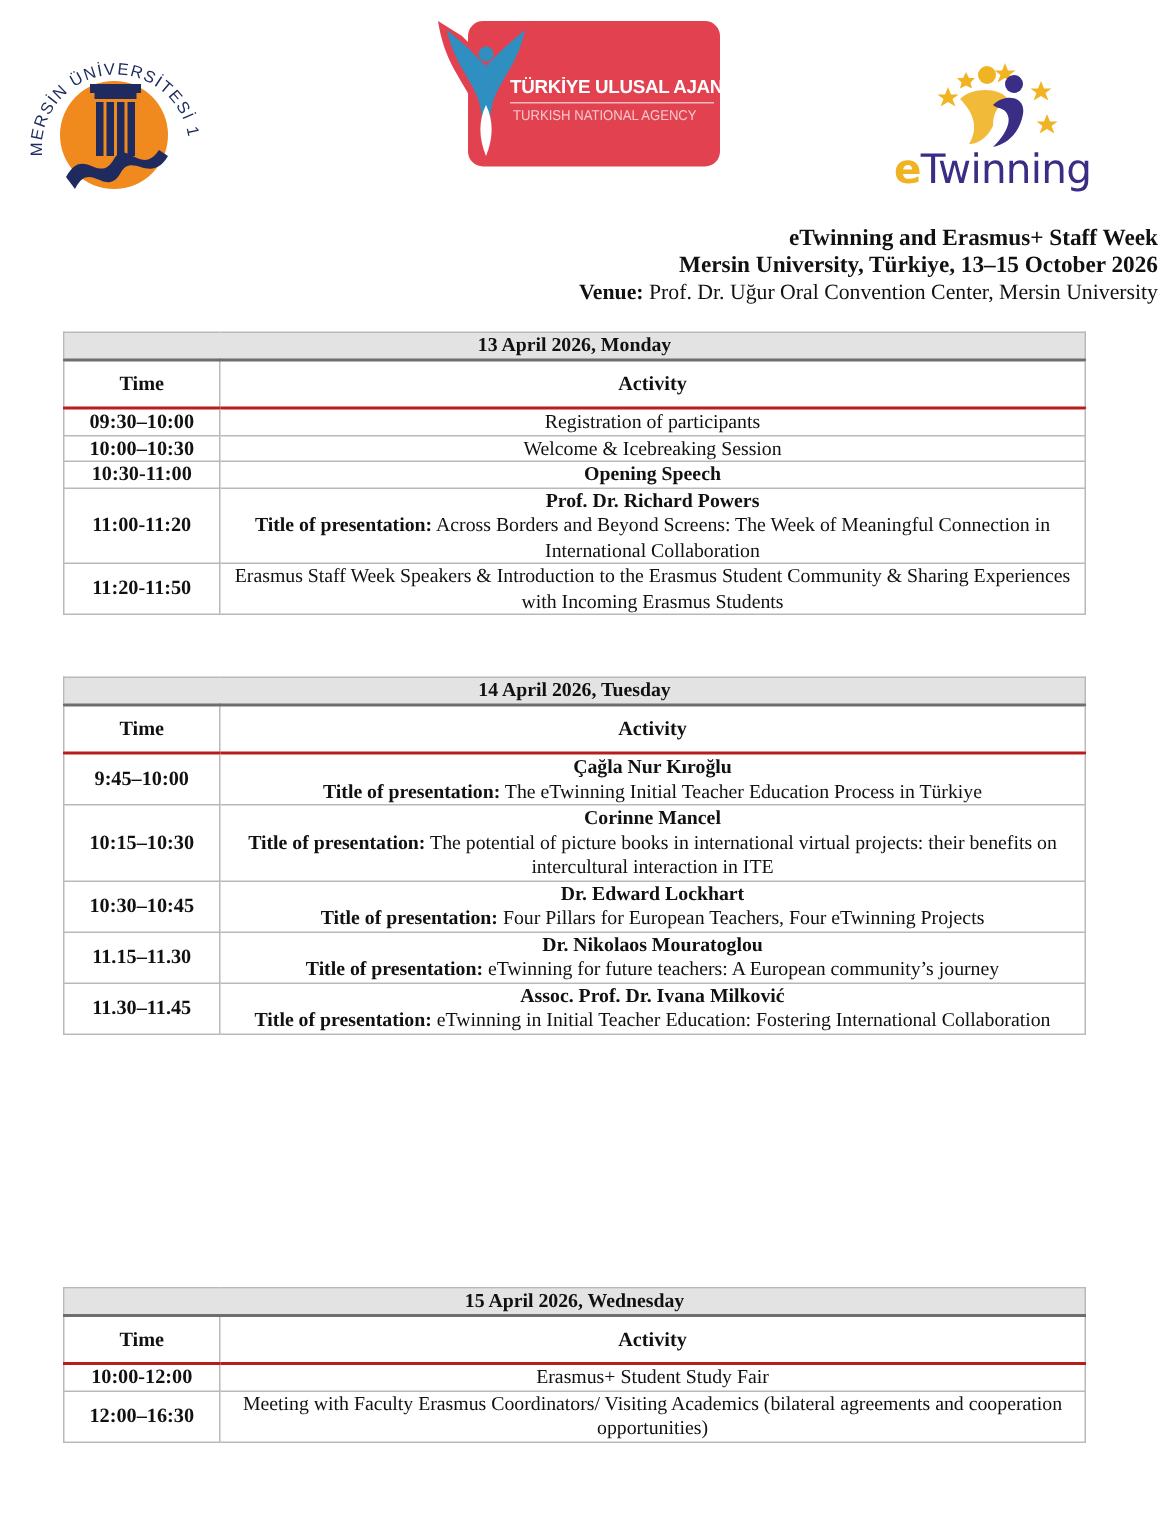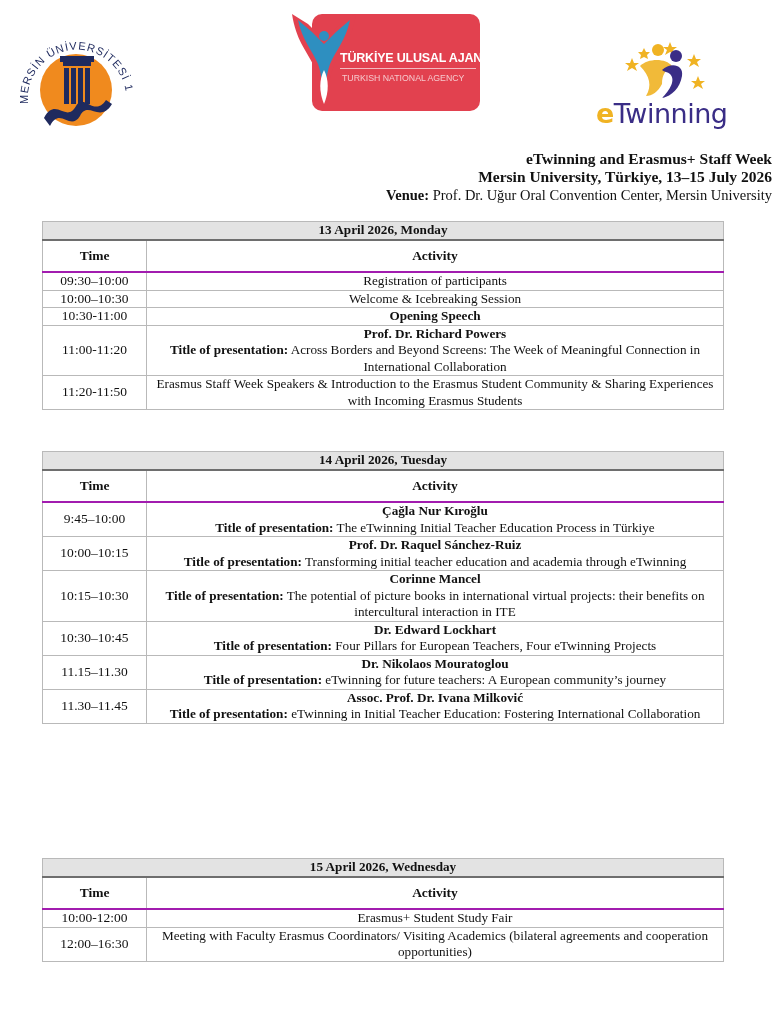--- a/index.html
+++ b/index.html
@@ -36,22 +36,22 @@
   .header .title { font-weight: bold; font-size: 15.5px; line-height: 18px; }
   .header .venue { font-size: 14.5px; line-height: 18px; }
   .header .venue b { font-weight: bold; }
 
   table.sched {
     position: absolute; left: 42px; width: 682px;
     border-collapse: collapse; font-size: 13.2px; line-height: 16.5px;
   }
   table.sched td, table.sched th { border: 1px solid #b9b9b9; padding: 0 4px; text-align: center; vertical-align: middle; }
   table.sched .day-row th { background: #e3e3e3; font-weight: bold; height: 17px; border-bottom: 2px solid #6e6e6e; }
-  table.sched .head-row th { font-weight: bold; height: 30px; font-size: 13.5px; border-bottom: 2px solid #a21caf; }
-  table.sched td.time { width: 95px; font-weight: normal; white-space: nowrap; font-size: 13.5px; }
+  table.sched .head-row th { font-weight: bold; height: 30px; font-size: 13.5px; border-bottom: 2px solid #b91c1c; }
+  table.sched td.time { width: 95px; font-weight: bold; white-space: nowrap; font-size: 13.5px; }
   table.sched td.act { padding: 0 8px; }
   .speaker { font-weight: bold; display: block; }
   .tlabel { font-weight: bold; }
   .strong { font-weight: bold; }
   #t1 { top: 221px; }
   #t2 { top: 451px; }
   #t3 { top: 858px; }
 </style>
 </head>
 <body>
@@ -98,21 +98,21 @@
     <circle cx="36" cy="10" r="6" fill="#f0b323"></circle>
     <path d="M18,26 C26,18 44,18 50,26 C44,30 40,34 40,44 C36,52 30,56 24,56 C30,46 28,36 18,26 Z" fill="#f0b323" opacity="0.9"></path>
     <circle cx="54" cy="16" r="6" fill="#3a2d86"></circle>
     <path d="M40,30 C48,22 62,24 60,36 C58,48 50,56 40,58 C48,50 54,40 48,34 C46,32 42,32 40,30 Z" fill="#3a2d86"></path>
   </svg>
   <div class="et-word"><span class="e">e</span><span>Twinning</span></div>
 </div>
 
 <div class="header">
   <div class="title">eTwinning and Erasmus+ Staff Week</div>
-  <div class="title">Mersin University, Türkiye, 13–15 July 2026</div>
+  <div class="title">Mersin University, Türkiye, 13–15 October 2026</div>
   <div class="venue"><b>Venue:</b><span> Prof. Dr. Uğur Oral Convention Center, Mersin University</span></div>
 </div>
 
 <table class="sched" id="t1">
     <tbody>
       <tr class="day-row">
         <th colspan="2">13 April 2026, Monday</th>
       </tr>
       <tr class="head-row">
         <th>Time</th>
@@ -147,24 +147,20 @@
       </tr>
       <tr class="head-row">
         <th>Time</th>
         <th>Activity</th>
       </tr>
       <tr>
         <td class="time">9:45–10:00</td>
         <td class="act"><span class="speaker">Çağla Nur Kıroğlu</span><span class="tlabel">Title of presentation:</span><span> The eTwinning Initial Teacher Education Process in Türkiye</span></td>
       </tr>
       <tr>
-        <td class="time">10:00–10:15</td>
-        <td class="act"><span class="speaker">Prof. Dr. Raquel Sánchez-Ruiz</span><span class="tlabel">Title of presentation:</span><span> Transforming initial teacher education and academia through eTwinning</span></td>
-      </tr>
-      <tr>
         <td class="time">10:15–10:30</td>
         <td class="act"><span class="speaker">Corinne Mancel</span><span class="tlabel">Title of presentation:</span><span> The potential of picture books in international virtual projects: their benefits on intercultural interaction in ITE</span></td>
       </tr>
       <tr>
         <td class="time">10:30–10:45</td>
         <td class="act"><span class="speaker">Dr. Edward Lockhart</span><span class="tlabel">Title of presentation:</span><span> Four Pillars for European Teachers, Four eTwinning Projects</span></td>
       </tr>
       <tr>
         <td class="time">11.15–11.30</td>
         <td class="act"><span class="speaker">Dr. Nikolaos Mouratoglou</span><span class="tlabel">Title of presentation:</span><span> eTwinning for future teachers: A European community’s journey</span></td>

